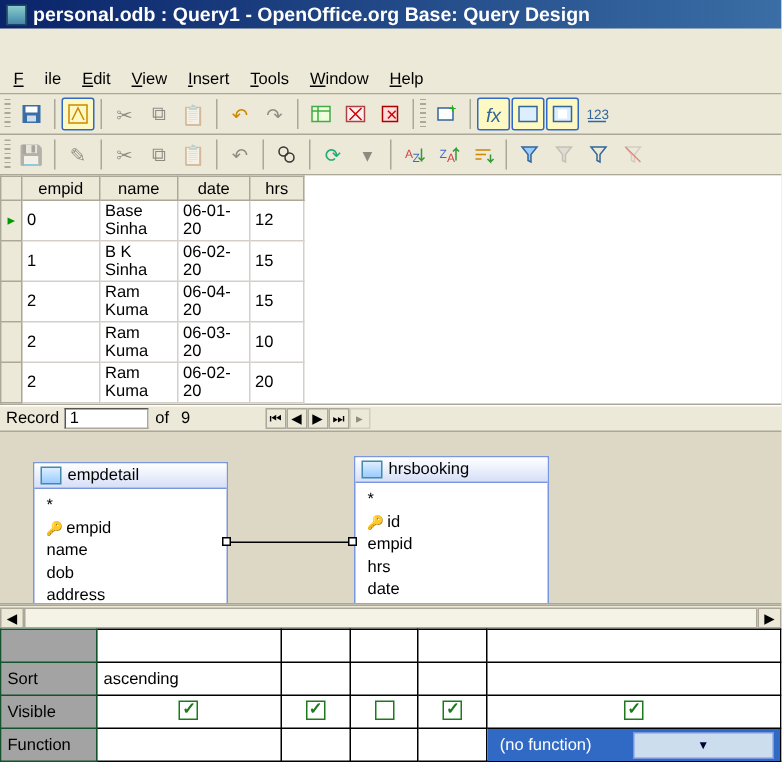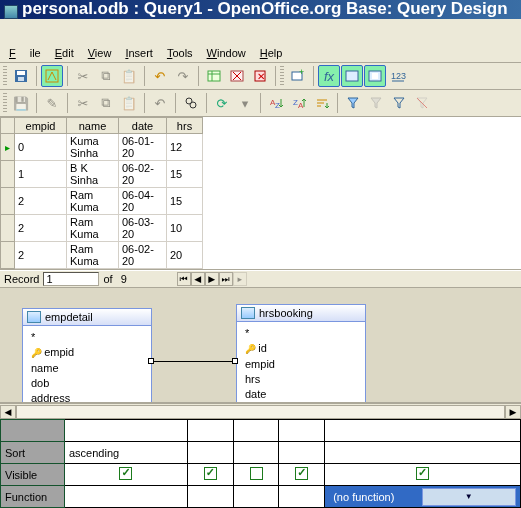--- a/index.html
+++ b/index.html
@@ -1,23 +1,23 @@
 <!DOCTYPE html>
 <html><head>
 <meta charset="utf-8">
 <style>
   * { box-sizing: border-box; margin: 0; padding: 0; }
   body { font-family: Tahoma, Arial, sans-serif; font-size: 11px; background: #ece9d8; width: 521px; height: 508px; overflow: hidden; display: flex; flex-direction: column; }
-  .titlebar { background: linear-gradient(to right,#0a246a,#3a6ea5); color: #fff; height: 19px; display: flex; align-items: flex-end; padding: 0 4px; font-weight: bold; font-size: 17px; }
+  .titlebar { background: linear-gradient(to right,#0a246a,#3a6ea5); color: #fff; height: 19px; display: flex; align-items: center; padding: 0 4px; font-weight: bold; font-size: 13px; }
   .titlebar .icon { width: 14px; height: 14px; margin-right: 4px; background: linear-gradient(#8cc,#48a); border:1px solid #246; }
   .menubar { background: #ece9d8; height: 20px; display: flex; align-items: center; padding: 0 2px; border-bottom: 1px solid #aca899; margin-top: 24px; }
   .menubar span { padding: 2px 7px; cursor: default; }
   .toolbar { background: #ece9d8; padding: 2px 3px; display: flex; align-items: center; gap: 1px; border-bottom: 1px solid #aca899; flex-wrap: nowrap; }
   .tbtn { width: 22px; height: 22px; display: inline-flex; align-items: center; justify-content: center; border: 1px solid transparent; border-radius: 2px; cursor: pointer; font-size:13px; }
-  .tbtn.on { border-color: #316ac5; background: #86efac; }
+  .tbtn.on { border-color: #316ac5; background: #fef9c3; }
   .tbtn svg { width:16px; height:16px; }
   .tdivider { width: 1px; height: 20px; background: #aca899; margin: 0 3px; }
   .tgrip { width: 4px; height: 20px; background: repeating-linear-gradient(#aca899,#aca899 1px,transparent 1px,transparent 3px); margin-right:2px;}
   .datarow-area { background: #fff; border-bottom: 1px solid #aca899; }
   .datagrid { border-collapse: collapse; font-size: 11px; }
   .datagrid th { background: #ece9d8; border: 1px solid #aca899; padding: 1px 4px; font-weight: normal; height: 16px; text-align: center; }
   .datagrid td { border: 1px solid #d4d0c8; padding: 1px 3px; height: 14px; background:#fff; }
   .datagrid .rowhdr { background: #ece9d8; border:1px solid #aca899; width: 14px; text-align:center; }
   .greenptr { color:#009900; font-size:10px;}
   .record-nav { background:#ece9d8; display:flex; align-items:center; height:18px; border-top:1px solid #fff; border-bottom:1px solid #aca899;}
@@ -208,21 +208,21 @@
       <th style="width:52px">empid</th>
       <th style="width:52px">name</th>
       <th style="width:48px">date</th>
       <th style="width:36px">hrs</th>
     </tr>
     </tbody>
       <tbody id="data-body">
         <tr>
           <td class="rowhdr"><span class="greenptr">▸</span></td>
     <td>0</td>
-    <td>Kuma Sinha</td>
+    <td>Base Sinha</td>
     <td>06-01-20</td>
     <td>12</td>
         </tr>
         <tr>
           <td class="rowhdr"></td>
     <td>1</td>
     <td>B K Sinha</td>
     <td>06-02-20</td>
     <td>15</td>
         </tr>

